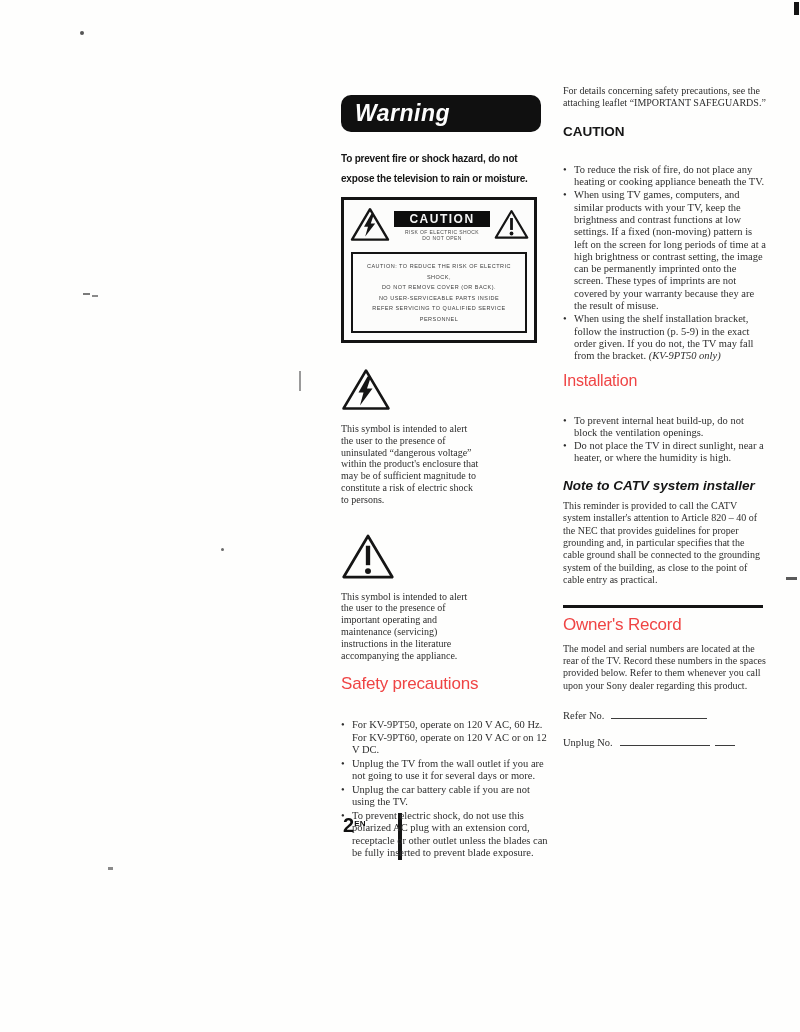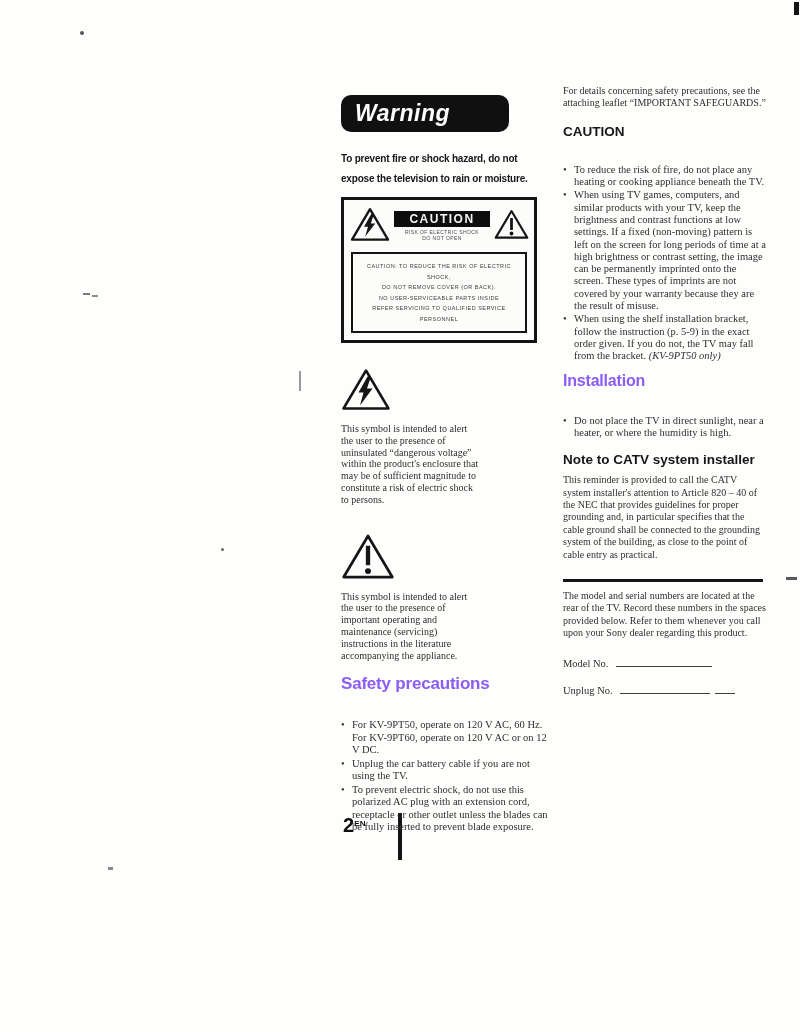--- a/index.html
+++ b/index.html
@@ -8,21 +8,21 @@
     background:#fefefd; overflow:hidden;
     font-family:"Liberation Serif", serif; color:#2b2b2b;
   }
   
   .col-left  { position:absolute; left:341px; top:95px;  width:207px; }
   .col-right { position:absolute; left:563px; top:85px;  width:203px; }
 
   
   .warning-banner {
     background:#101010; border-radius:10px; height:37px;
-    display:flex; align-items:center; padding-left:14px; width:168px; box-sizing:border-box;
+    display:flex; align-items:center; padding-left:14px; width:200px; box-sizing:border-box;
   }
   .warning-banner span {
     font-family:"Liberation Sans", sans-serif; font-style:italic; font-weight:bold;
     font-size:23px; color:#fdfdfd; letter-spacing:0.5px;
   }
   .warning-heading {
     margin:17px 0 0 0; font-family:"Liberation Sans", sans-serif;
     font-weight:bold; font-size:10px; line-height:20px; color:#161616; letter-spacing:-0.2px;
   }
   .caution-label {
@@ -47,21 +47,21 @@
     font-size:5.5px; color:#3d3d3d; letter-spacing:0.5px;
   }
   .cl-body div { line-height:10.5px; }
   .symbol-note { display:flex; margin-top:13px;flex-direction:column; }
   .symbol-note .sym { flex:0 0 58px; padding-top:3px; }
   .symbol-note p {
     margin:0; font-size:10px; line-height:11.8px; width:138px; color:#2e2e2e;
   }
   .h-sans-lg {
     margin:13px 0 0 0; font-family:"Liberation Sans", sans-serif;
-    font-weight:bold; font-size:17px; color:#8b5cf6; letter-spacing:-0.2px;
+    font-weight:normal; font-size:17px; color:#ef4444; letter-spacing:-0.2px;
   }
   ul.bullets { list-style:none; margin:25px 0 0 0; padding:0; }
   ul.bullets li {
     position:relative; padding-left:11px; font-size:10.5px; line-height:12.5px;
     margin-bottom:1px; color:#2e2e2e;
   }
   ul.bullets li::before { content:"•"; position:absolute; left:0; top:0; }
 
   .page-number { position:absolute; left:343px; top:814px; color:#101010;
     font-family:"Liberation Sans", sans-serif; font-weight:bold; }
@@ -69,21 +69,21 @@
   .page-number sup { font-size:8px; vertical-align:super; letter-spacing:0.3px; }
 
   
   .col-right p.body-text { margin:0; font-size:10px; line-height:12.4px; color:#2e2e2e; }
   .h-sans-md {
     margin:14px 0 0 0; font-family:"Liberation Sans", sans-serif;
     font-weight:bold; font-size:13.5px; color:#161616;
   }
   .col-right ul.bullets li { line-height:12.3px; }
   .h-installation { margin-top:9px; font-size:16px; }
-  .h-catv { margin-top:13px; }
+  .h-catv { margin-top:13px;font-style:italic; }
   .catv-body { margin-top:7px !important; }
   .section-rule { border:none; border-top:3px solid #141414; margin:18px 0 0 0; width:200px; }
   .h-owners { margin-top:7px; font-size:17px; }
   .owners-body { margin-top:8px !important; }
   .record-line { margin-top:15px; font-size:10.5px; color:#2e2e2e; }
   .record-line.first { margin-top:17px; }
   .blank-line { display:inline-block; border-bottom:1.2px solid #3c3c3c; height:9px; margin-left:7px; }
   .blank-main { width:96px; }
   .blank-short { width:20px; margin-left:5px; }
   .italic { font-style:italic; }
@@ -161,20 +161,21 @@
           <circle cx="50" cy="73" r="5.5" fill="#151515"></circle>
         </svg>
       </span>
       <p>This symbol is intended to alert the user to the presence of important operating and maintenance (servicing) instructions in the literature accompanying the appliance.</p>
     </div>
 
     <h2 class="h-sans-lg">Safety precautions</h2>
 
     <ul class="bullets">
       <li>For KV-9PT50, operate on 120 V AC, 60 Hz.  For KV-9PT60, operate on 120 V AC or on 12 V DC.</li>
+      <li>Unplug the TV from the wall outlet if you are not going to use it for several days or more.</li>
       <li>Unplug the car battery cable if you are not using the TV.</li>
       <li>To prevent electric shock, do not use this polarized AC plug with an extension cord, receptacle or other outlet unless the blades can be fully inserted to prevent blade exposure.</li>
     </ul>
   </div>
 
   <div class="page-number">
     <span class="num">2</span><sup>EN</sup>
   </div>
 
   <div class="col-right">
@@ -183,31 +184,33 @@
 
     <h3 class="h-sans-md">CAUTION</h3>
     <ul class="bullets">
       <li>To reduce the risk of fire, do not place any heating or cooking appliance beneath the TV.</li>
       <li>When using TV games, computers, and similar products with your TV, keep the brightness and contrast functions at low settings. If a fixed (non-moving) pattern is left on the screen for long periods of time at a high brightness or contrast setting, the image can be permanently imprinted onto the screen. These types of imprints are not covered by your warranty because they are the result of misuse.</li>
       <li><span>When using the shelf installation bracket, follow the instruction (p. 5-9) in the exact order given.  If you do not, the TV may fall from the bracket. </span><span class="italic">(KV-9PT50 only)</span></li>
     </ul>
 
     <h2 class="h-sans-lg h-installation">Installation</h2>
     <ul class="bullets">
+      <li>To prevent internal heat build-up, do not block the ventilation openings.</li>
       <li>Do not place the TV in direct sunlight, near a heater, or where the humidity is high.</li>
     </ul>
 
     <h3 class="h-sans-md h-catv">Note to CATV system installer</h3>
     <p class="body-text catv-body">This reminder is provided to call the CATV system installer's attention to Article 820 – 40 of the NEC that provides guidelines for proper grounding and, in particular specifies that the cable ground shall be connected to the grounding system of the building, as close to the point of cable entry as practical.</p>
 
     <hr class="section-rule">
 
+    <h2 class="h-sans-lg h-owners">Owner's Record</h2>
     <p class="body-text owners-body">The model and serial numbers are located at the rear of the TV. Record these numbers in the spaces provided below. Refer to them whenever you call upon your Sony dealer regarding this product.</p>
 
     <div class="record-line first">
-      <span>Model No.</span><span class="blank-line blank-main"></span>
+      <span>Refer No.</span><span class="blank-line blank-main"></span>
     </div>
     <div class="record-line">
       <span>Unplug No.</span><span class="blank-line blank-main" style="width:90px;"></span><span class="blank-line blank-short"></span>
     </div>
   </div>
 
 </div>
 
 </body></html>

